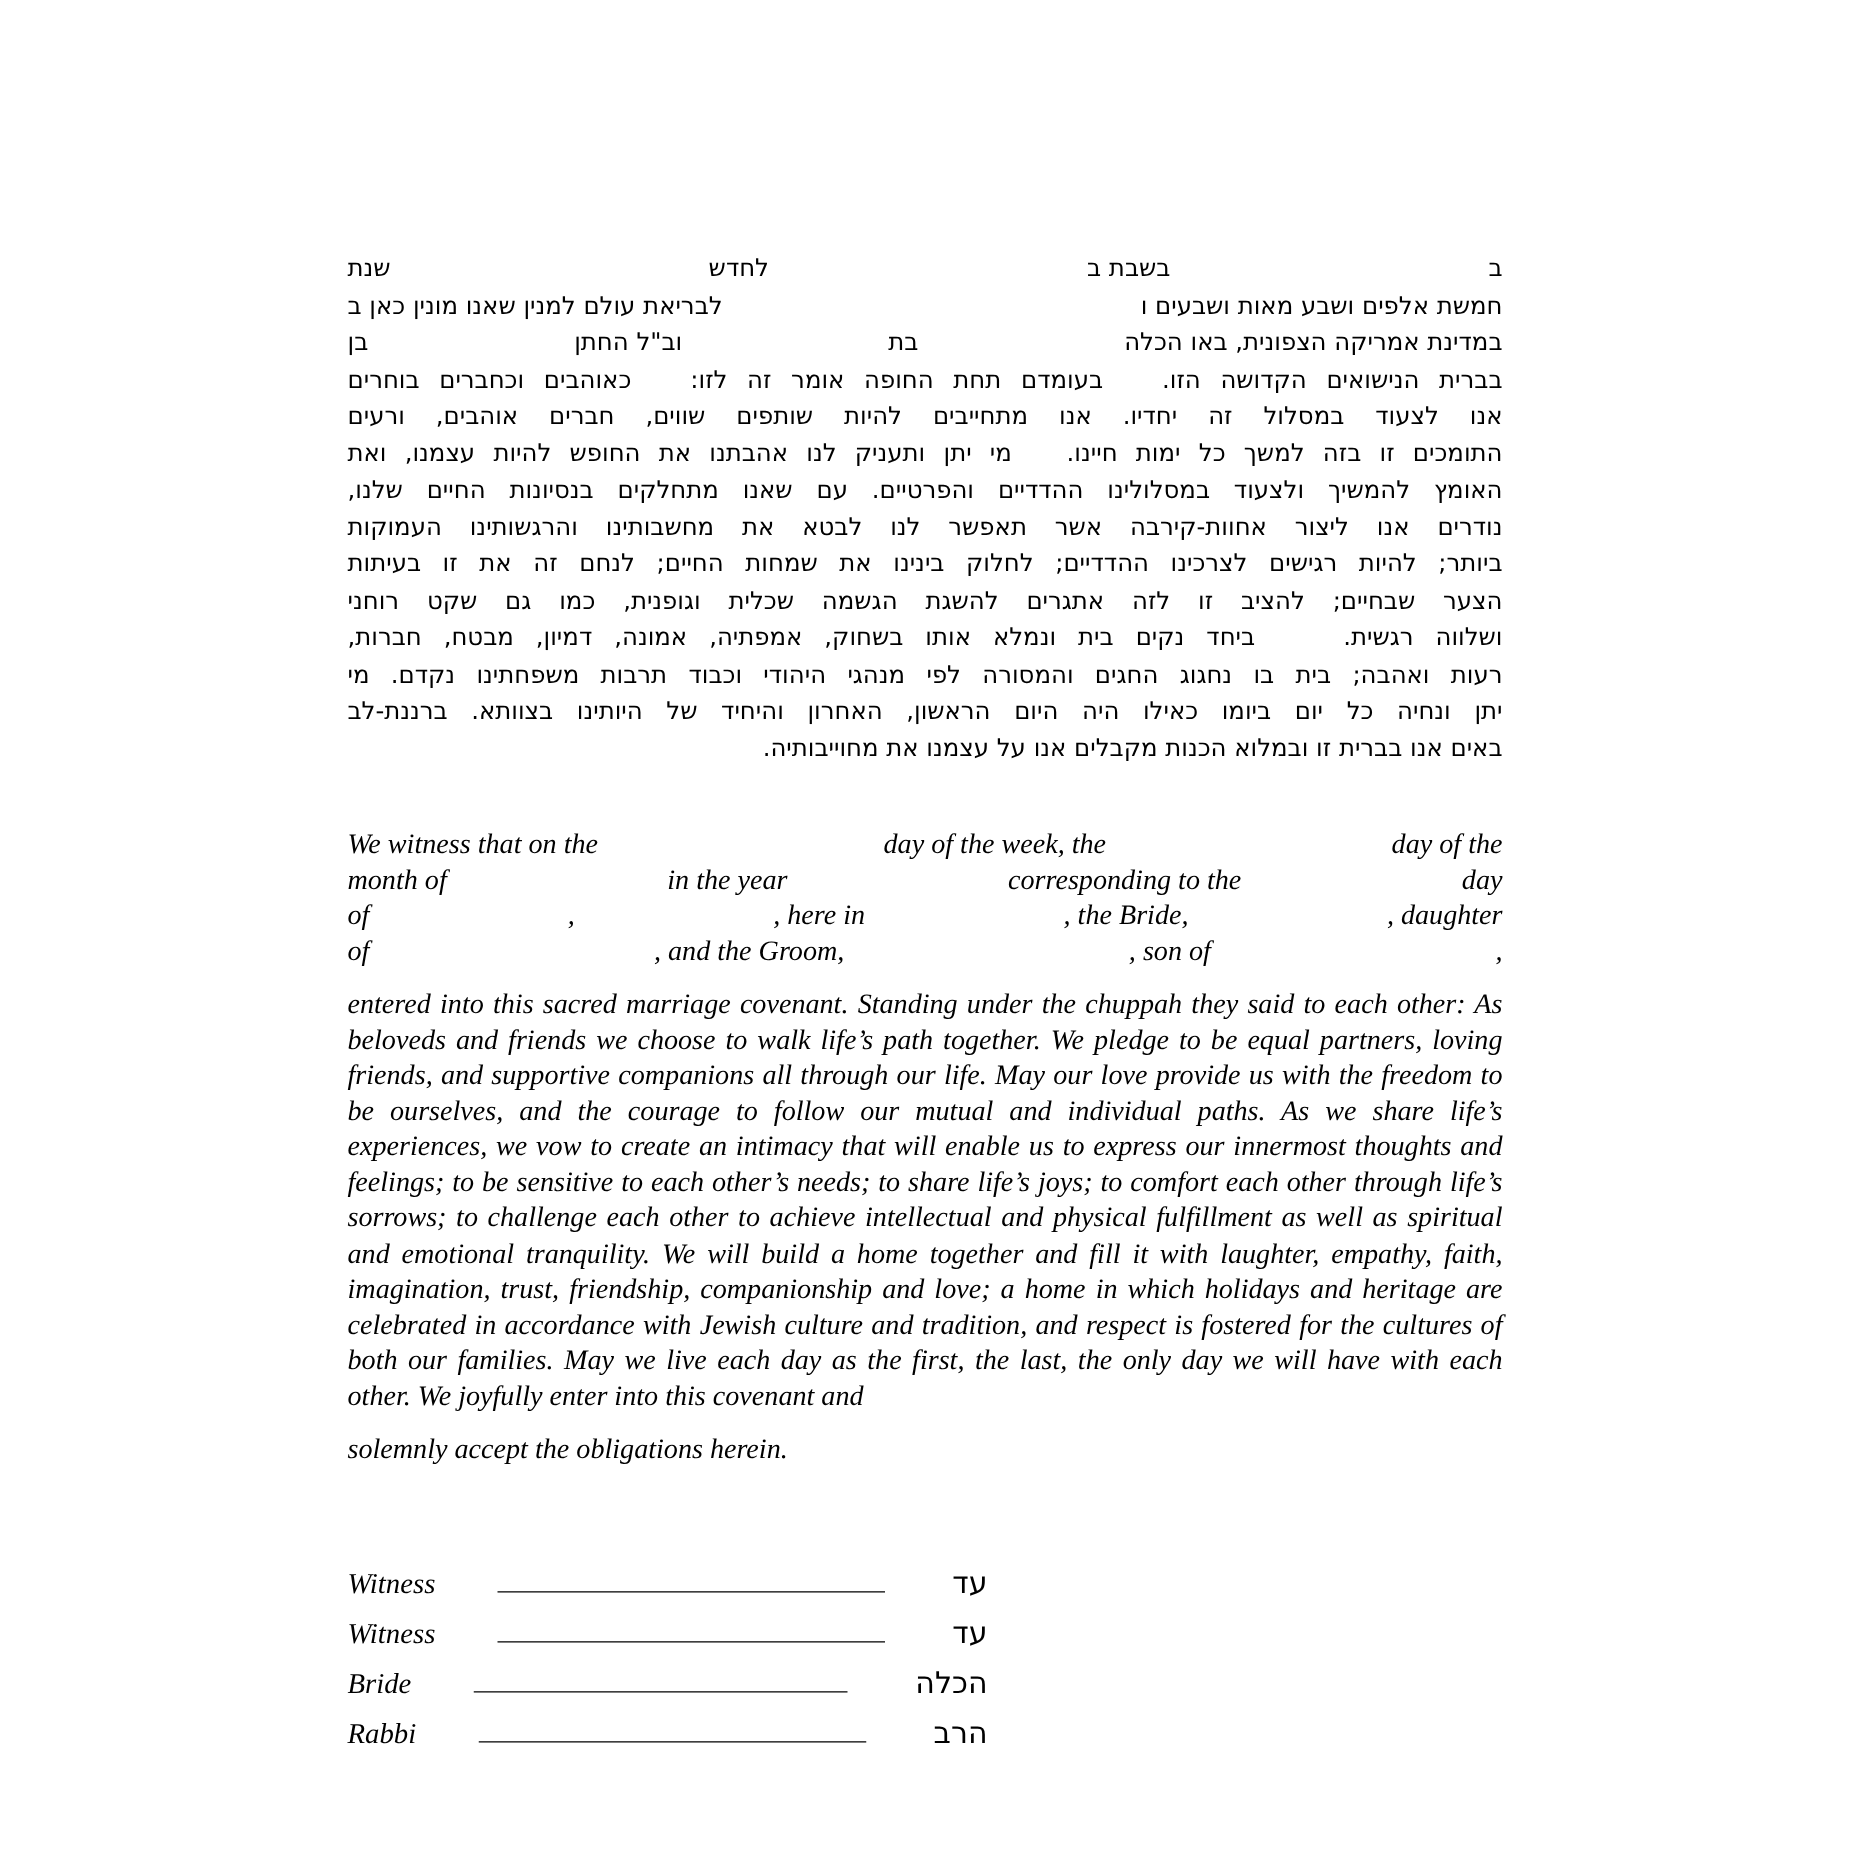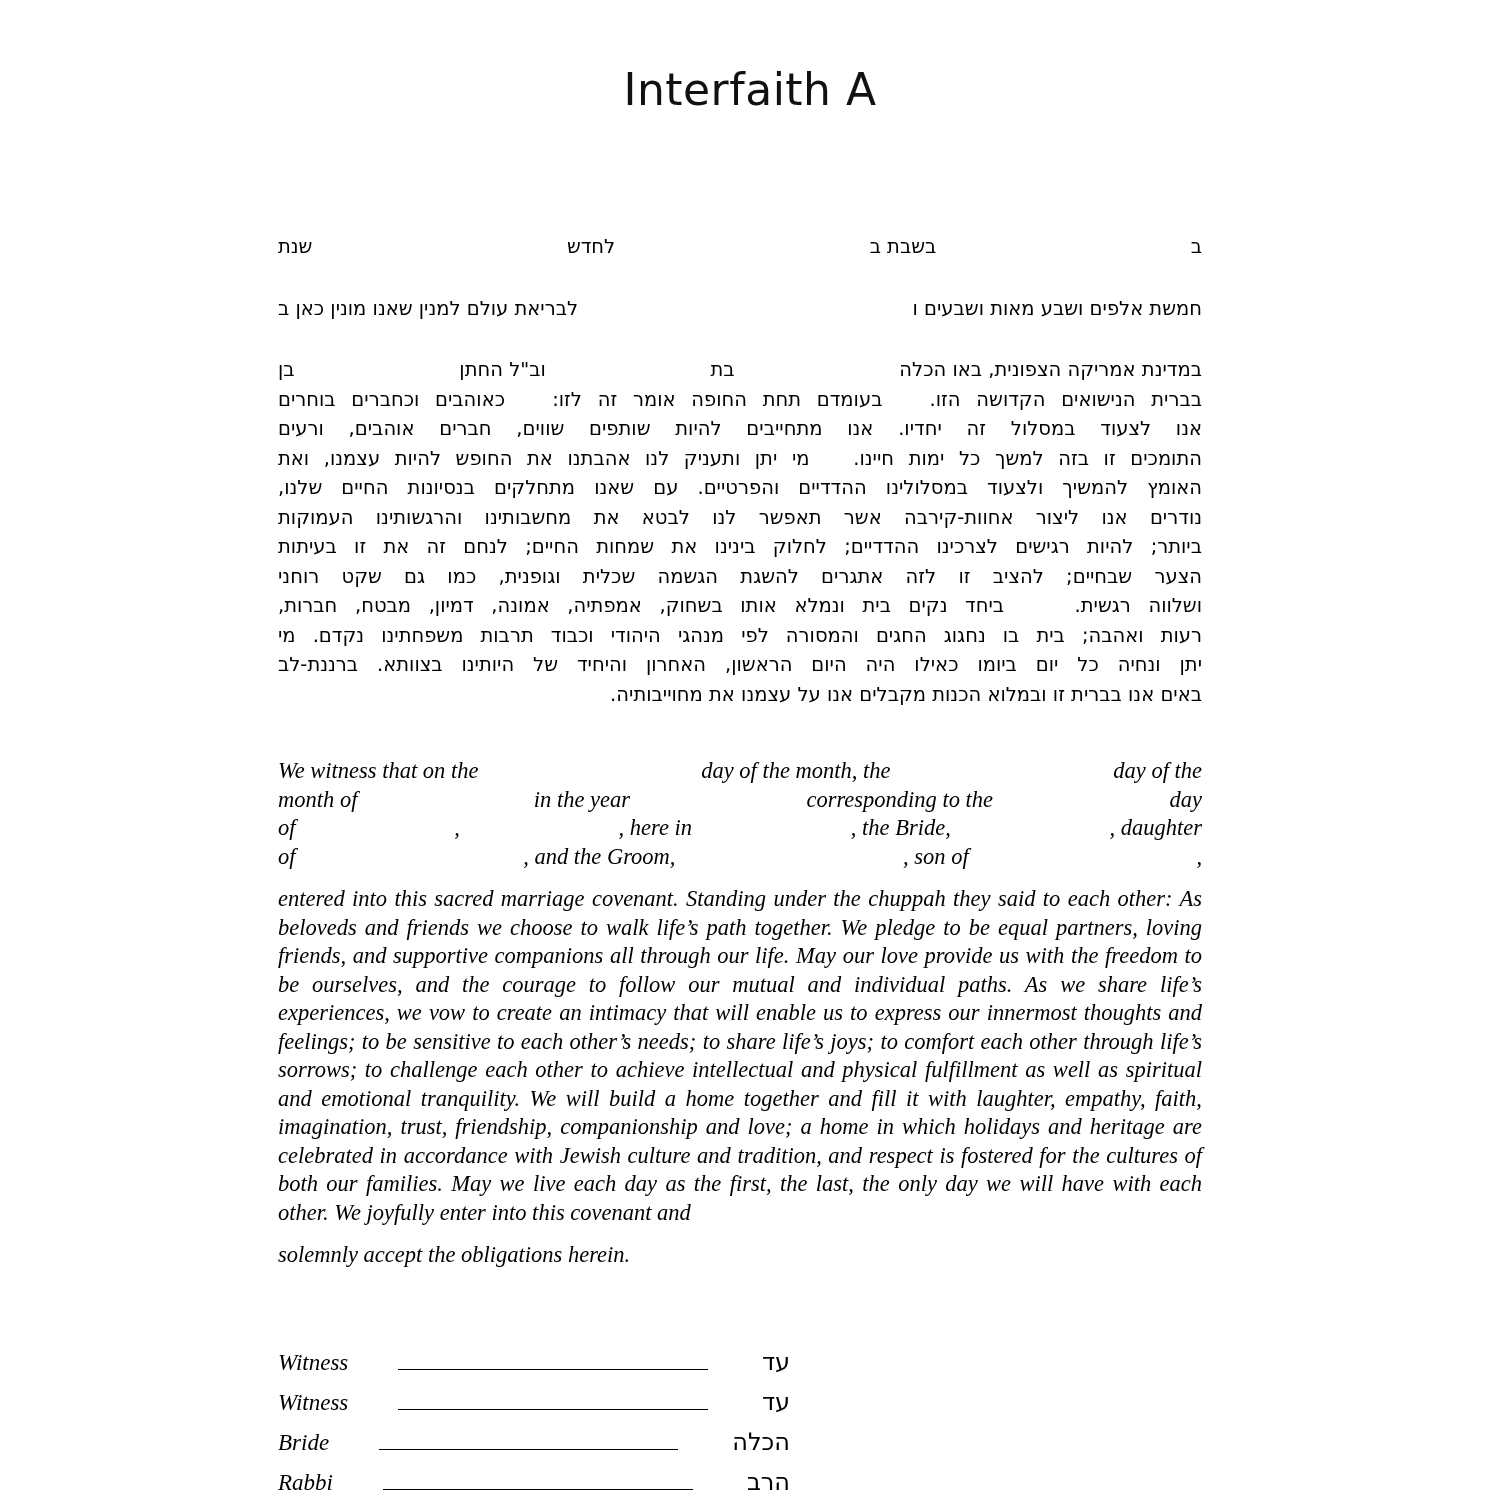--- a/index.html
+++ b/index.html
@@ -49,21 +49,21 @@
   .heb-line {
     display: block;
     white-space: pre-wrap;
   }
   .heb-row {
     display: flex;
     flex-direction: row;
     justify-content: space-between;
     width: 100%;
   }
-  .heb-row span { white-space: pre; margin-top: 32px; }
+  .heb-row span { white-space: pre; }
 
   .heb-para {
     display: block;
     text-align: justify;
     text-align-last: justify;
   }
   .heb-para .lastline { text-align-last: right; }
 
   
   .english-block {
@@ -122,21 +122,20 @@
     direction: rtl;
     padding-left: 4px;
     white-space: pre;
   }
 </style>
 </head>
 <body>
 
 <div class="page">
 
-  <h1 class="doc-title">Interfaith A</h1>
 
   <div class="content">
 
     <div class="hebrew-block">
 
       <div class="heb-row">
         <span>ב</span>
         <span>בשבת ב</span>
         <span>לחדש</span>
         <span>שנת</span>
@@ -167,21 +166,21 @@
         <span class="heb-line">יתן ונחיה כל יום ביומו כאילו היה היום הראשון, האחרון והיחיד של היותינו בצוותא. ברננת-לב</span>
         <span class="heb-line lastline">באים אנו בברית זו ובמלוא הכנות מקבלים אנו על עצמנו את מחוייבותיה.</span>
       </div>
     </div>
 
     <div class="english-block">
 
       <div class="eng-fill-row">
         <span class="seg">We witness that on the</span>
         <span class="gap"></span>
-        <span class="seg">day of the month, the</span>
+        <span class="seg">day of the week, the</span>
         <span class="gap"></span>
         <span class="seg">day of the</span>
       </div>
 
       <div class="eng-fill-row">
         <span class="seg">month of</span>
         <span class="gap"></span>
         <span class="seg">in the year</span>
         <span class="gap"></span>
         <span class="seg">corresponding to the</span>

